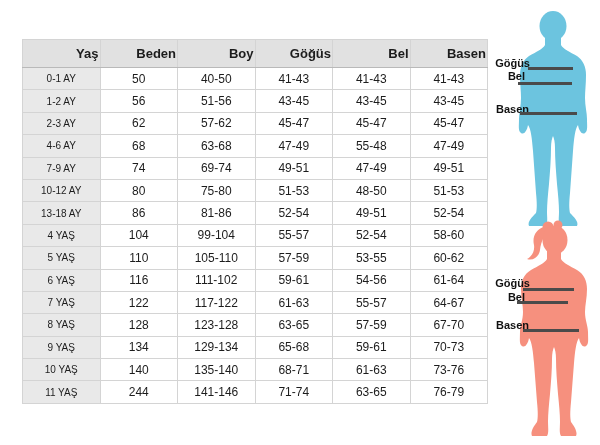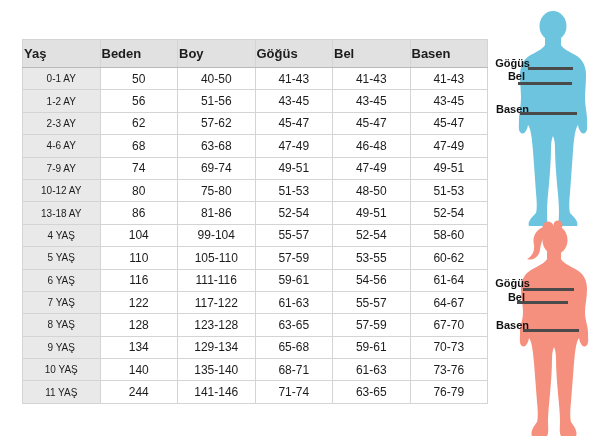--- a/index.html
+++ b/index.html
@@ -8,21 +8,21 @@
     font-family:"Liberation Sans","DejaVu Sans",sans-serif;color:var(--text,#1c1c1c);
   }
   
   table.size-chart{
     position:absolute;left:22px;top:39px;width:466px;height:365px;
     border-collapse:collapse;table-layout:fixed;
     border:1px solid var(--table-outer-border,#b5b5b5);
   }
   table.size-chart th{
     height:25px;background:var(--header-bg,#e1e1e1);
-    font-size:13px;font-weight:bold;text-align:left;
+    font-size:13px;font-weight:bold;text-align:right;
     border:1px solid var(--table-border,#c9c9c9);
     border-bottom:1px solid #b9b9b9;
   }
   table.size-chart td{
     background:#fff;font-size:12px;text-align:center;vertical-align:middle;
     border:1px solid var(--table-border,#d4d4d4);
     color:var(--text,#1c1c1c);padding:0;
   }
   table.size-chart td:first-child{
     background:var(--row-label-bg,#e9e9e9);font-size:10px;
@@ -78,21 +78,21 @@
           <td>57-62</td>
           <td>45-47</td>
           <td>45-47</td>
           <td>45-47</td>
         </tr>
         <tr>
           <td>4-6 AY</td>
           <td>68</td>
           <td>63-68</td>
           <td>47-49</td>
-          <td>46-48</td>
+          <td>55-48</td>
           <td>47-49</td>
         </tr>
         <tr>
           <td>7-9 AY</td>
           <td>74</td>
           <td>69-74</td>
           <td>49-51</td>
           <td>47-49</td>
           <td>49-51</td>
         </tr>
@@ -124,21 +124,21 @@
           <td>5 YAŞ</td>
           <td>110</td>
           <td>105-110</td>
           <td>57-59</td>
           <td>53-55</td>
           <td>60-62</td>
         </tr>
         <tr>
           <td>6 YAŞ</td>
           <td>116</td>
-          <td>111-116</td>
+          <td>111-102</td>
           <td>59-61</td>
           <td>54-56</td>
           <td>61-64</td>
         </tr>
         <tr>
           <td>7 YAŞ</td>
           <td>122</td>
           <td>117-122</td>
           <td>61-63</td>
           <td>55-57</td>

